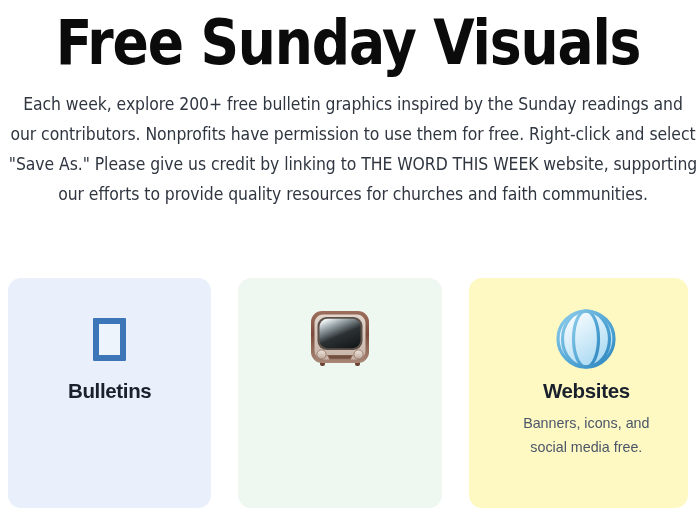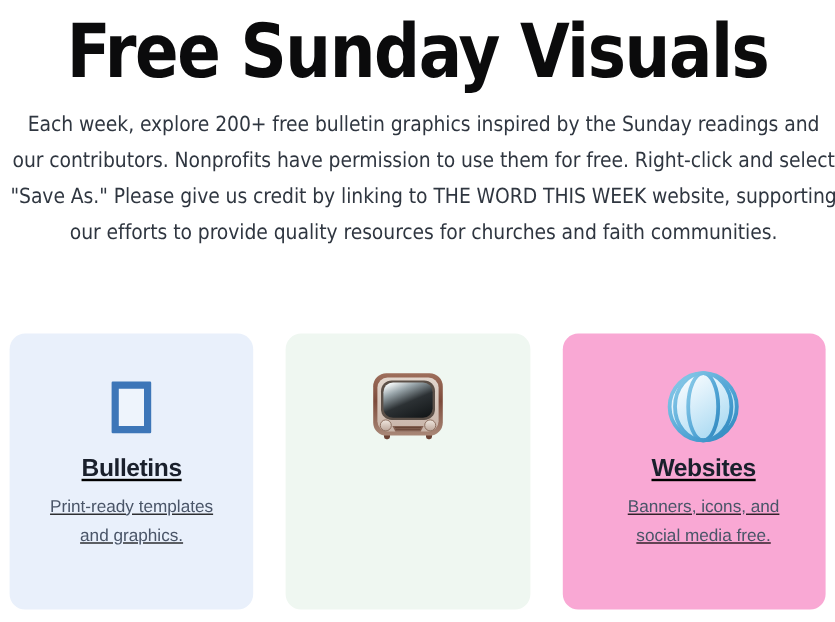--- a/index.html
+++ b/index.html
@@ -68,21 +68,20 @@
   .card {
     flex: 1 1 0;
     height: 230px;
     border-radius: 13px;
     box-sizing: border-box;
     display: flex;
     flex-direction: column;
     align-items: center;
     padding-top: 27px;
     overflow: hidden;
-    text-decoration: underline;
   }
 
   .card-icon {
     height: 68px;
     display: flex;
     align-items: center;
     justify-content: center;
     margin-bottom: 6px;
   }
 
@@ -131,21 +130,20 @@
     <p class="hero-desc">Each week, explore 200+ free bulletin graphics inspired by the Sunday readings and our contributors. Nonprofits have permission to use them for free. Right-click and select "Save As." Please give us credit by linking to THE WORD THIS WEEK website, supporting our efforts to provide quality resources for churches and faith communities.</p>
   </div>
 
   <div class="cards">
 
     <div class="card" id="card-0" style="background: rgb(233, 240, 251);">
       <div class="card-icon">
         <div class="icon-page"></div>
       </div>
       <div class="card-title">Bulletins</div>
-      <div class="card-desc">Print-ready templates and graphics.</div>
     </div>
 
     <div class="card" id="card-1" style="background: rgb(239, 247, 241);">
       <div class="card-icon">
         <svg class="icon-tv" width="62" height="58" viewBox="0 0 62 58" aria-hidden="true">
           <defs>
             <linearGradient id="tvWood" x1="0" y1="0" x2="0" y2="1">
               <stop offset="0%" stop-color="#9e6f5c"></stop>
               <stop offset="45%" stop-color="#7d4b3b"></stop>
               <stop offset="100%" stop-color="#a98878"></stop>
@@ -180,21 +178,21 @@
           <path d="M18 45 L44 45 L41.5 49.5 L20.5 49.5 Z" fill="#6e4636" opacity="0.75"></path>
           <path d="M20 46.2 L42 46.2" stroke="#52301f" stroke-width="0.8" opacity="0.6"></path>
           <path d="M20.7 47.7 L41.3 47.7" stroke="#52301f" stroke-width="0.8" opacity="0.6"></path>
 
           <circle cx="12.5" cy="44.5" r="4.6" fill="url(#tvKnob)" stroke="#8a6d5d" stroke-width="0.8"></circle>
           <circle cx="49.5" cy="44.5" r="4.6" fill="url(#tvKnob)" stroke="#8a6d5d" stroke-width="0.8"></circle>
         </svg>
       </div>
     </div>
 
-    <div class="card" id="card-2" style="background: #f9a8d4; padding-left: 16px;">
+    <div class="card" id="card-2" style="background: #fef9c3; padding-left: 16px;">
       <div class="card-icon">
         <svg class="icon-globe" width="64" height="64" viewBox="0 0 64 64" aria-hidden="true">
           <defs>
             <linearGradient id="globeFill" x1="0.15" y1="0" x2="0.85" y2="1">
               <stop offset="0%" stop-color="#ffffff"></stop>
               <stop offset="35%" stop-color="#dff1fb"></stop>
               <stop offset="100%" stop-color="#9fd5f0"></stop>
             </linearGradient>
             <linearGradient id="globeLine" x1="0" y1="0" x2="1" y2="1">
               <stop offset="0%" stop-color="#8ecdea"></stop>

